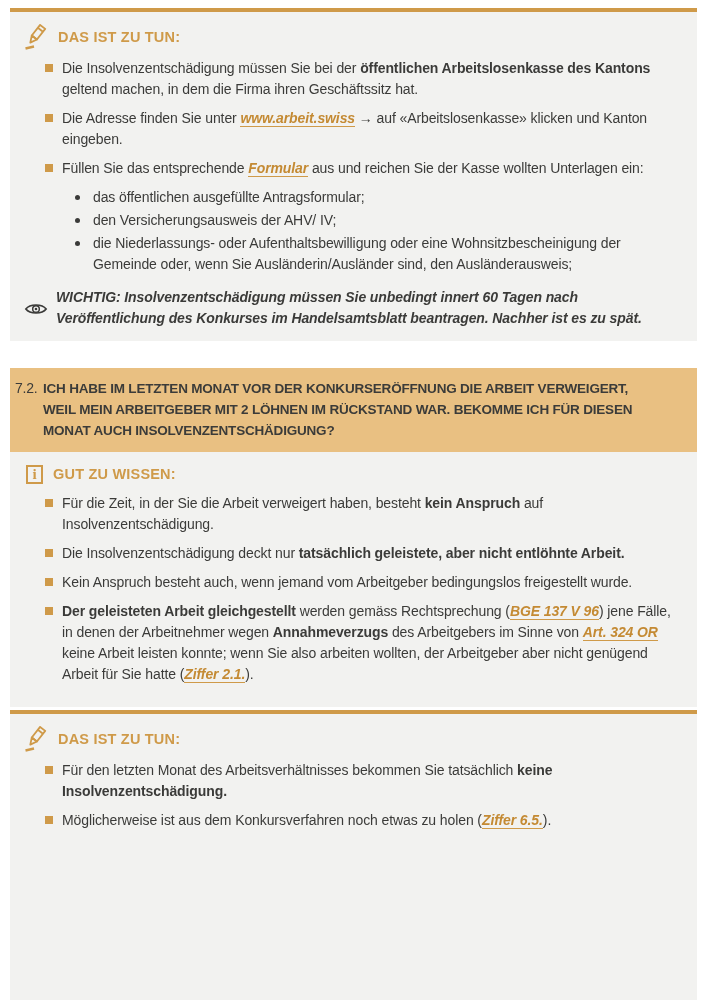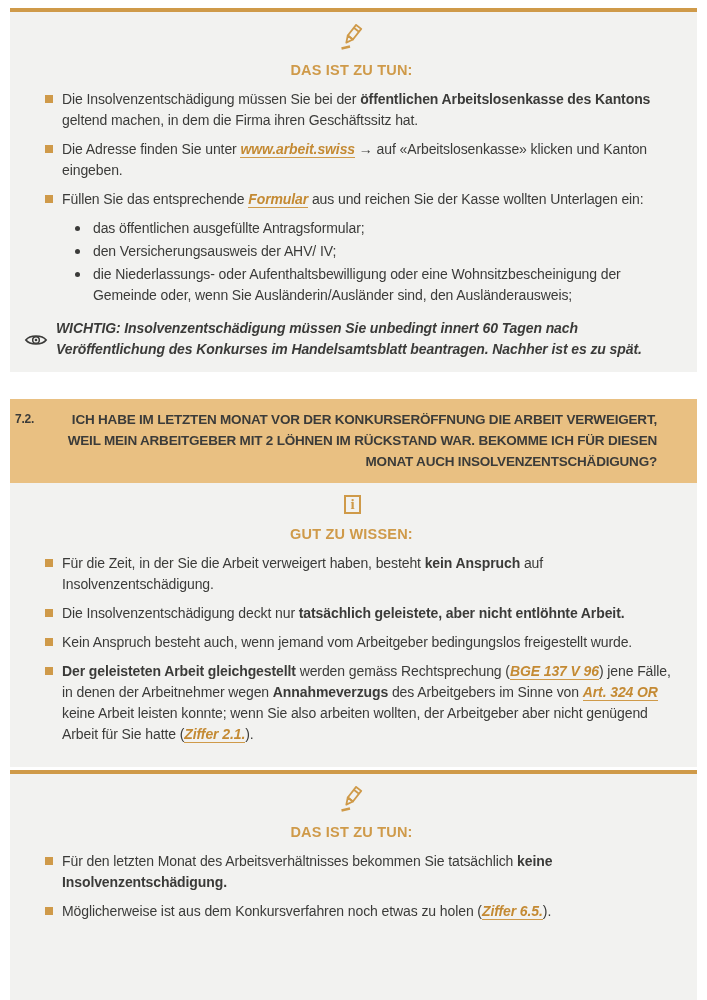--- a/index.html
+++ b/index.html
@@ -15,42 +15,42 @@
     width:707px;height:1000px;background:#ffffff;
     font-family:"Liberation Sans",sans-serif;
     color:var(--ink);font-size:14px;line-height:21px;
     letter-spacing:-0.1px;
   }
   .page{padding:8px 10px 0 10px;}
   .panel{background:var(--panel-bg);border-top:4px solid var(--accent);}
   .panel-a{padding:12px 18px 12px 8px;margin-bottom:27px;}
   .panel-b{border-top:none;padding:12px 18px 14px 8px;}
   .panel-c{margin-top:3px;padding:12px 18px 14px 8px;min-height:346px;}
-  .sec-header{display:flex;align-items:center;gap:10px;margin:0 0 8px 6px;flex-direction:column;}
+  .sec-header{display:flex;align-items:center;gap:10px;margin:0 0 8px 6px;}
   .sec-title{color:var(--accent);font-weight:700;font-size:14.5px;letter-spacing:0.2px;}
   .icon{flex:0 0 auto;display:inline-flex;align-items:center;justify-content:center;}
   .info-box{
     width:17px;height:19px;border:2px solid var(--accent);color:var(--accent);
     font-family:"Liberation Serif",serif;font-weight:700;font-size:15px;
     display:inline-flex;align-items:center;justify-content:center;margin-left:2px;
   }
   .bullet{position:relative;padding-left:36px;margin:8px 8px;}
   .sq{position:absolute;left:19px;top:6px;width:8px;height:8px;background:var(--accent);}
   .bt{margin:0;}
   b{font-weight:700;}
   .link{color:var(--link);font-weight:700;text-decoration:none;border-bottom:1.5px solid var(--accent);cursor:pointer;font-style:italic;}
   .sublist{margin:4px 0 2px 0;}
   .subitem{position:relative;padding-left:75px;margin:2px 0;}
   .dot{position:absolute;left:57px;top:8px;width:5px;height:5px;border-radius:50%;background:var(--ink);}
   .wichtig{display:flex;gap:8px;margin:12px 0 0 6px;justify-content:flex-end;}
   .wichtig .txt{font-style:italic;font-weight:700;margin:0;padding-right:20px;}
   .eye{margin-top:2px;}
   .q-header{background:var(--header-bg);display:flex;padding:10px 10px 11px 5px;}
-  .q-num{flex:0 0 28px;font-weight:700;font-size:12px;letter-spacing:-0.2px;}
-  .q-text{flex:1;font-weight:700;font-size:13.5px;letter-spacing:-0.2px;max-width:614px;margin:0;text-align:right;}
+  .q-num{flex:0 0 28px;font-weight:400;font-size:14px;letter-spacing:-0.2px;}
+  .q-text{flex:1;font-weight:700;font-size:13.5px;letter-spacing:-0.2px;max-width:614px;margin:0;}
 </style>
 </head>
 <body>
 
 <div class="page">
 
   <section class="panel panel-a">
     <div class="sec-header">
       <span class="icon">
         <svg width="24" height="26" viewBox="0 0 24 26">

